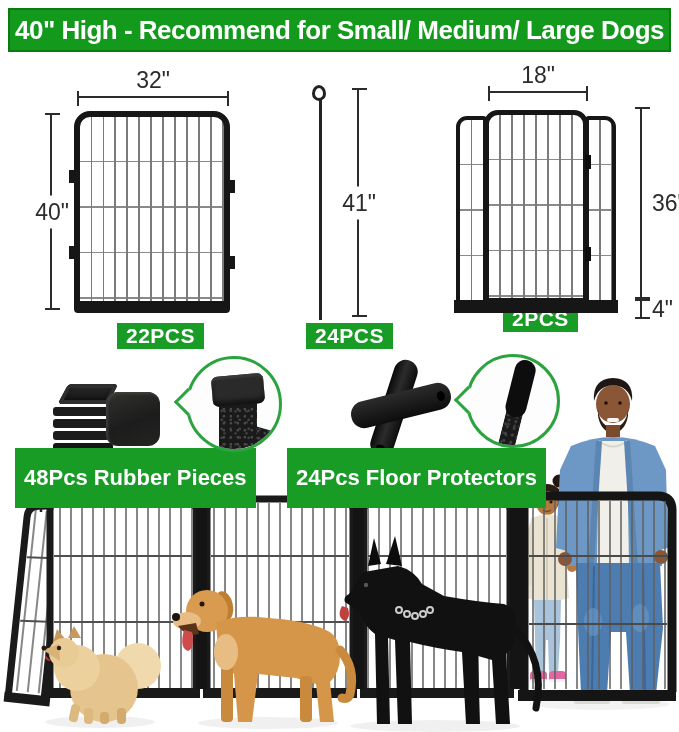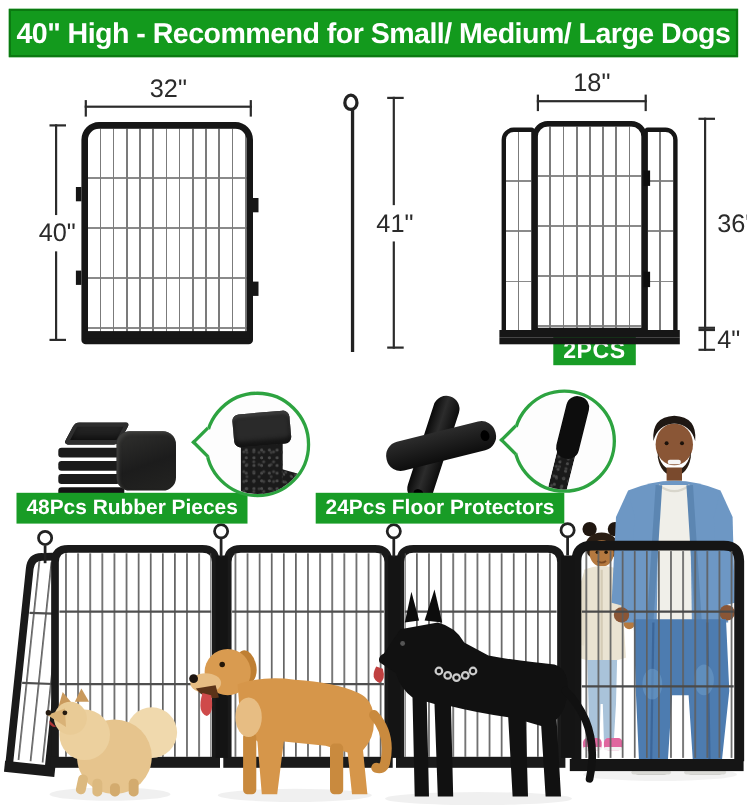--- a/index.html
+++ b/index.html
@@ -51,21 +51,21 @@
   .gate-wing.right{right:0;border-radius:4px 11px 0 0;}
   .gate-door{position:absolute;left:28px;top:0;width:104px;height:193px;border:5px solid var(--frame-black);
     border-radius:14px 14px 3px 3px;z-index:2;background-color:#fff;}
   .door-hinge{position:absolute;right:-8px;width:6px;height:14px;background:#0d0d0d;}
   .gate-rail{position:absolute;left:-2px;right:-2px;top:190px;height:7px;background:var(--frame-black);z-index:3;}
   .gate-base{position:absolute;left:-2px;right:-2px;bottom:0;height:6px;background:var(--frame-black);z-index:3;}
 
   .count-badge{position:absolute;background:var(--label-green);color:#fff;font-weight:bold;
     font-size:21px;padding:1px 9px;letter-spacing:0.5px;white-space:nowrap;}
   .acc-badge{position:absolute;background:var(--label-green);color:#fff;font-weight:bold;
-    font-size:19px;padding:3px 9px;white-space:nowrap;}
+    font-size:22px;padding:17px 9px;white-space:nowrap;}
 
   
   .rub-ribbed{position:absolute;left:53px;top:384px;width:62px;}
   .rr-top{width:50px;height:20px;background:#242424;transform:skewX(-28deg) translateX(10px);
     border-radius:4px;box-shadow:inset 0 0 0 4px #2e2e2e,inset 0 -6px 8px #090909;}
   .rr-fin{width:56px;height:9px;background:#1b1b1b;border-radius:3px;margin-top:3px;}
   .rr-base{width:60px;height:15px;background:#141414;border-radius:3px;margin-top:3px;}
   .rub-cube{position:absolute;left:106px;top:392px;width:54px;height:54px;border-radius:12px;
     background:linear-gradient(160deg,#31312f,#1c1c1c 55%,#242422);
     box-shadow:inset 2px 2px 3px #3f3f3d;}
@@ -109,26 +109,28 @@
   </div>
   <div class="dim-v" style="left:50px;top:113px;height:197px;">
     <span class="dim-label">40"</span>
   </div>
   <div class="panel-fig wires">
     <div class="panel-tab" style="left:-11px;top:28%;"></div>
     <div class="panel-tab" style="left:-11px;top:68%;"></div>
     <div class="panel-tab" style="right:-11px;top:33%;"></div>
     <div class="panel-tab" style="right:-11px;top:73%;"></div>
   </div>
+  <div class="count-badge" style="left:117px;top:323px;">22PCS</div>
 
   <div class="pin-loop"></div>
   <div class="pin-rod"></div>
   <div class="dim-v" style="left:357px;top:88px;height:229px;">
     <span class="dim-label">41"</span>
   </div>
+  <div class="count-badge" style="left:306px;top:323px;">24PCS</div>
 
   <div class="dim-h" style="left:488px;top:91px;width:100px;">
     <span class="dim-label">18"</span>
   </div>
   <div class="gate-fig">
     <div class="gate-wing left wires"></div>
     <div class="gate-wing right wires"></div>
     <div class="gate-door wires">
       <div class="door-hinge" style="top:22%;"></div>
       <div class="door-hinge" style="top:72%;"></div>

